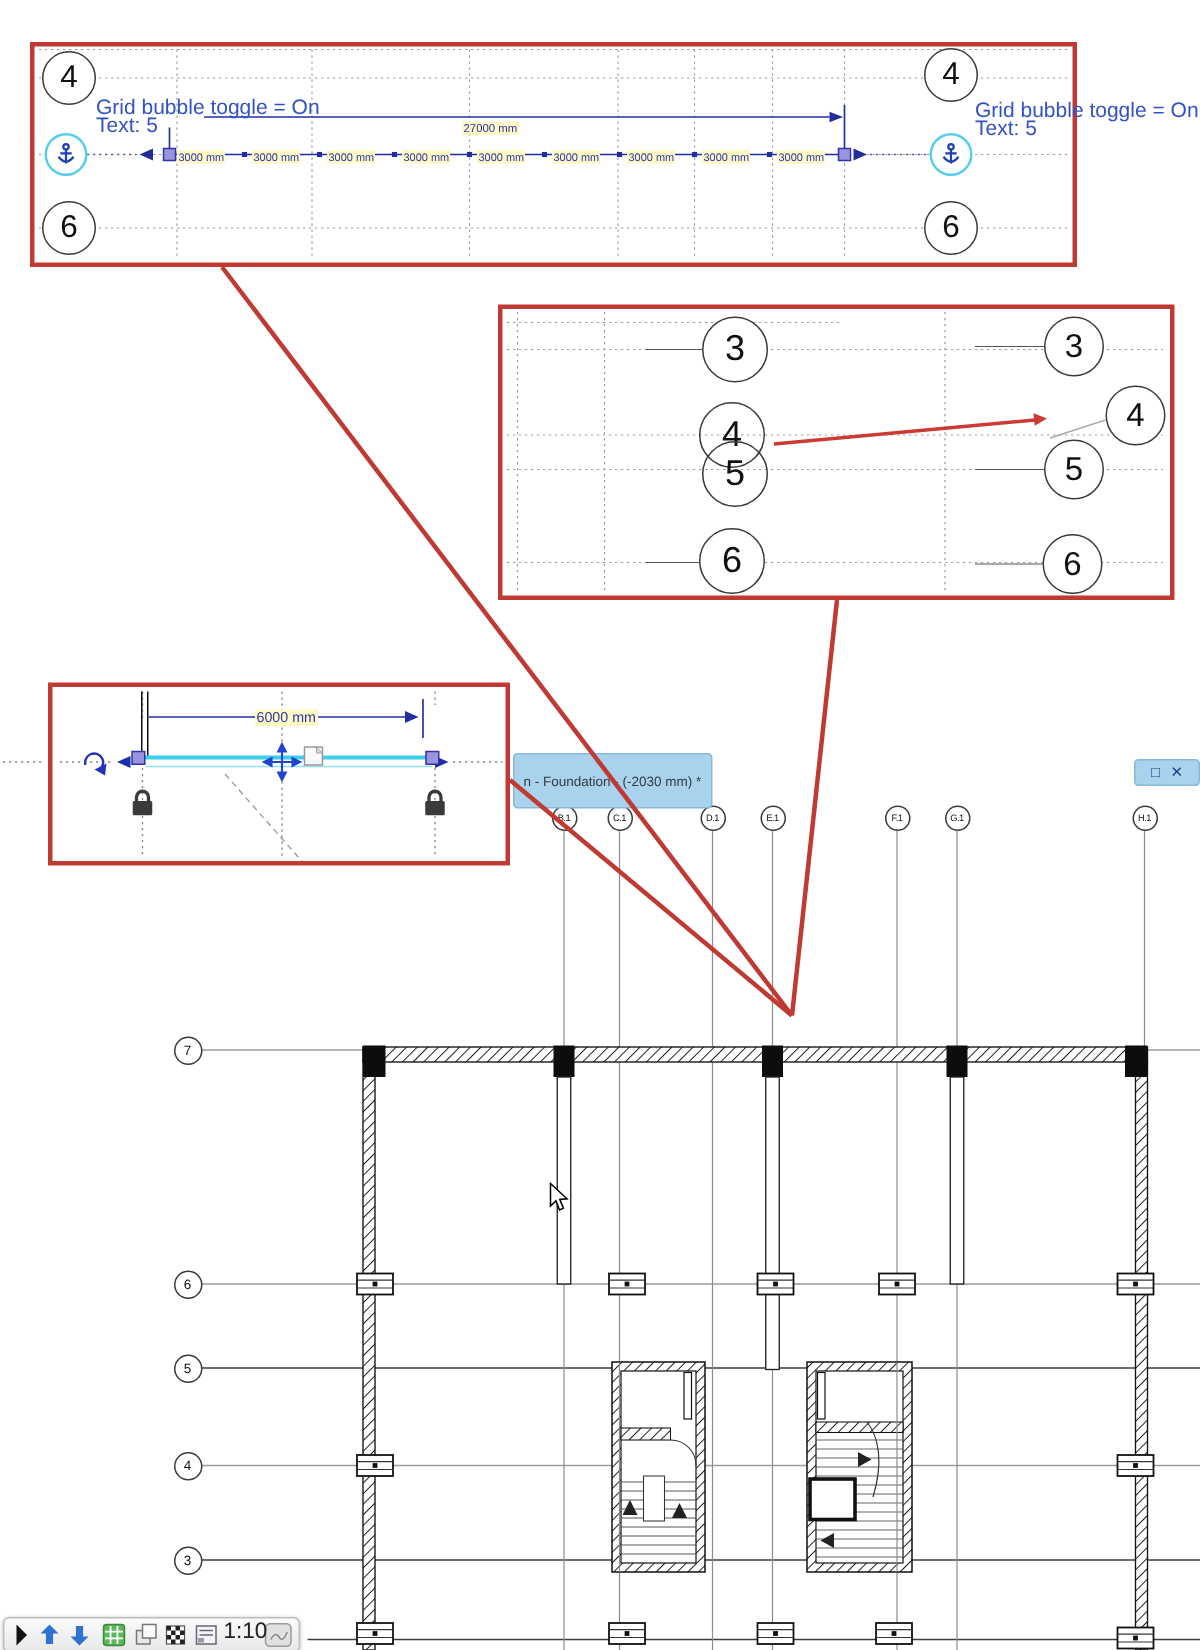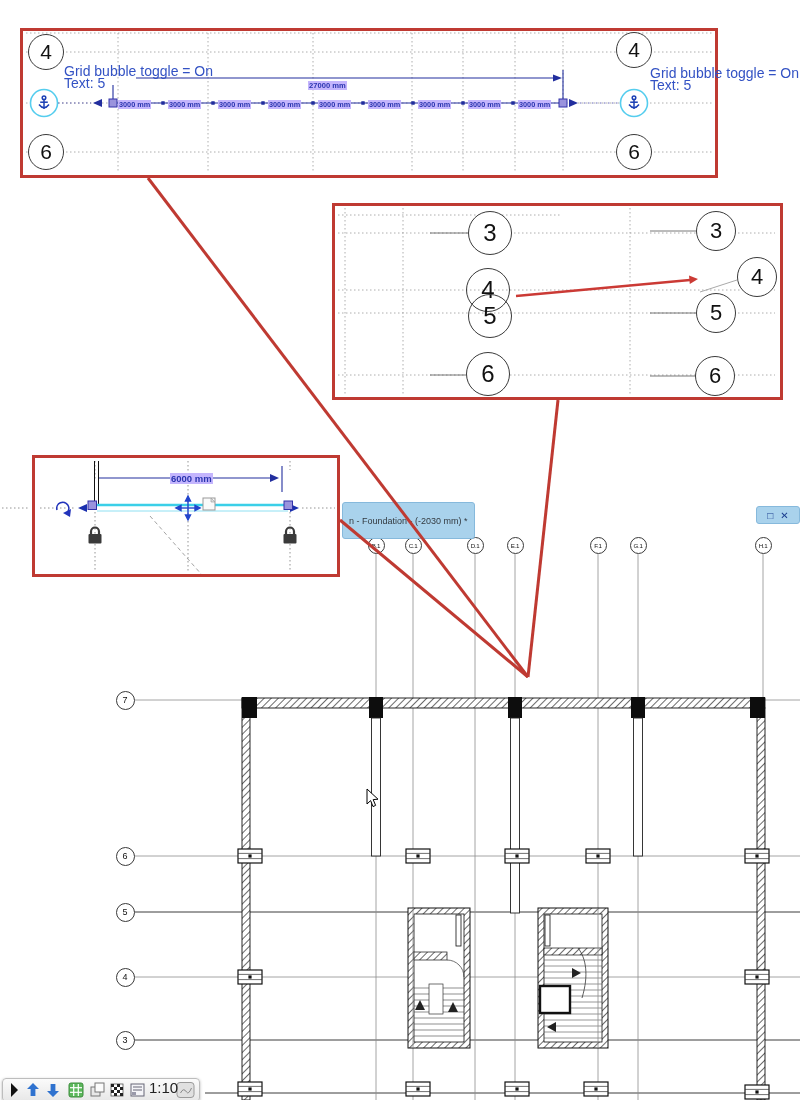--- a/index.html
+++ b/index.html
@@ -7,21 +7,21 @@
          font-family:"Liberation Sans","DejaVu Sans",sans-serif;}
   .abs{position:absolute;}
   svg{display:block;}
   
   .callout{position:absolute;border:3px solid #bf3a32;background:#fff;box-sizing:border-box;}
   
   .bub{position:absolute;border-radius:50%;border:1.2px solid #3a3a3a;background:#fff;
        display:flex;align-items:center;justify-content:center;color:#111;box-sizing:border-box;}
   .bub.clear{background:transparent;}
   .blue-note{position:absolute;color:#3352c4;font-size:14px;white-space:nowrap;}
-  .dimlabel{position:absolute;color:#2a35b0;background:#c4b5fd;font-size:7.3px;white-space:nowrap;padding:0 1px;font-weight:bold;}
+  .dimlabel{position:absolute;color:#2a35b0;background:#fef9c3;font-size:7.3px;white-space:nowrap;padding:0 1px;}
   .planbub-top{width:17px;height:17px;font-size:6.2px;border-width:0.8px;letter-spacing:-0.3px;}
   .planbub-left{width:19px;height:19px;font-size:9px;border-width:1px;}
   
   .titlebar{position:absolute;background:#a9d2ec;border:1px solid #86b9dc;border-radius:3px;
             color:#333a40;font-size:9px;display:flex;align-items:center;padding:0 6px;box-sizing:border-box;}
   .winbtns{position:absolute;background:#a9d2ec;border:1px solid #86b9dc;border-radius:3px;
            display:flex;align-items:center;justify-content:center;gap:7px;color:#1c3e8f;
            font-size:10px;font-weight:bold;box-sizing:border-box;}
   
   #toolbar{position:absolute;left:2px;top:1078px;width:196px;height:22px;background:linear-gradient(#fbfbfb,#e7e7e7);

